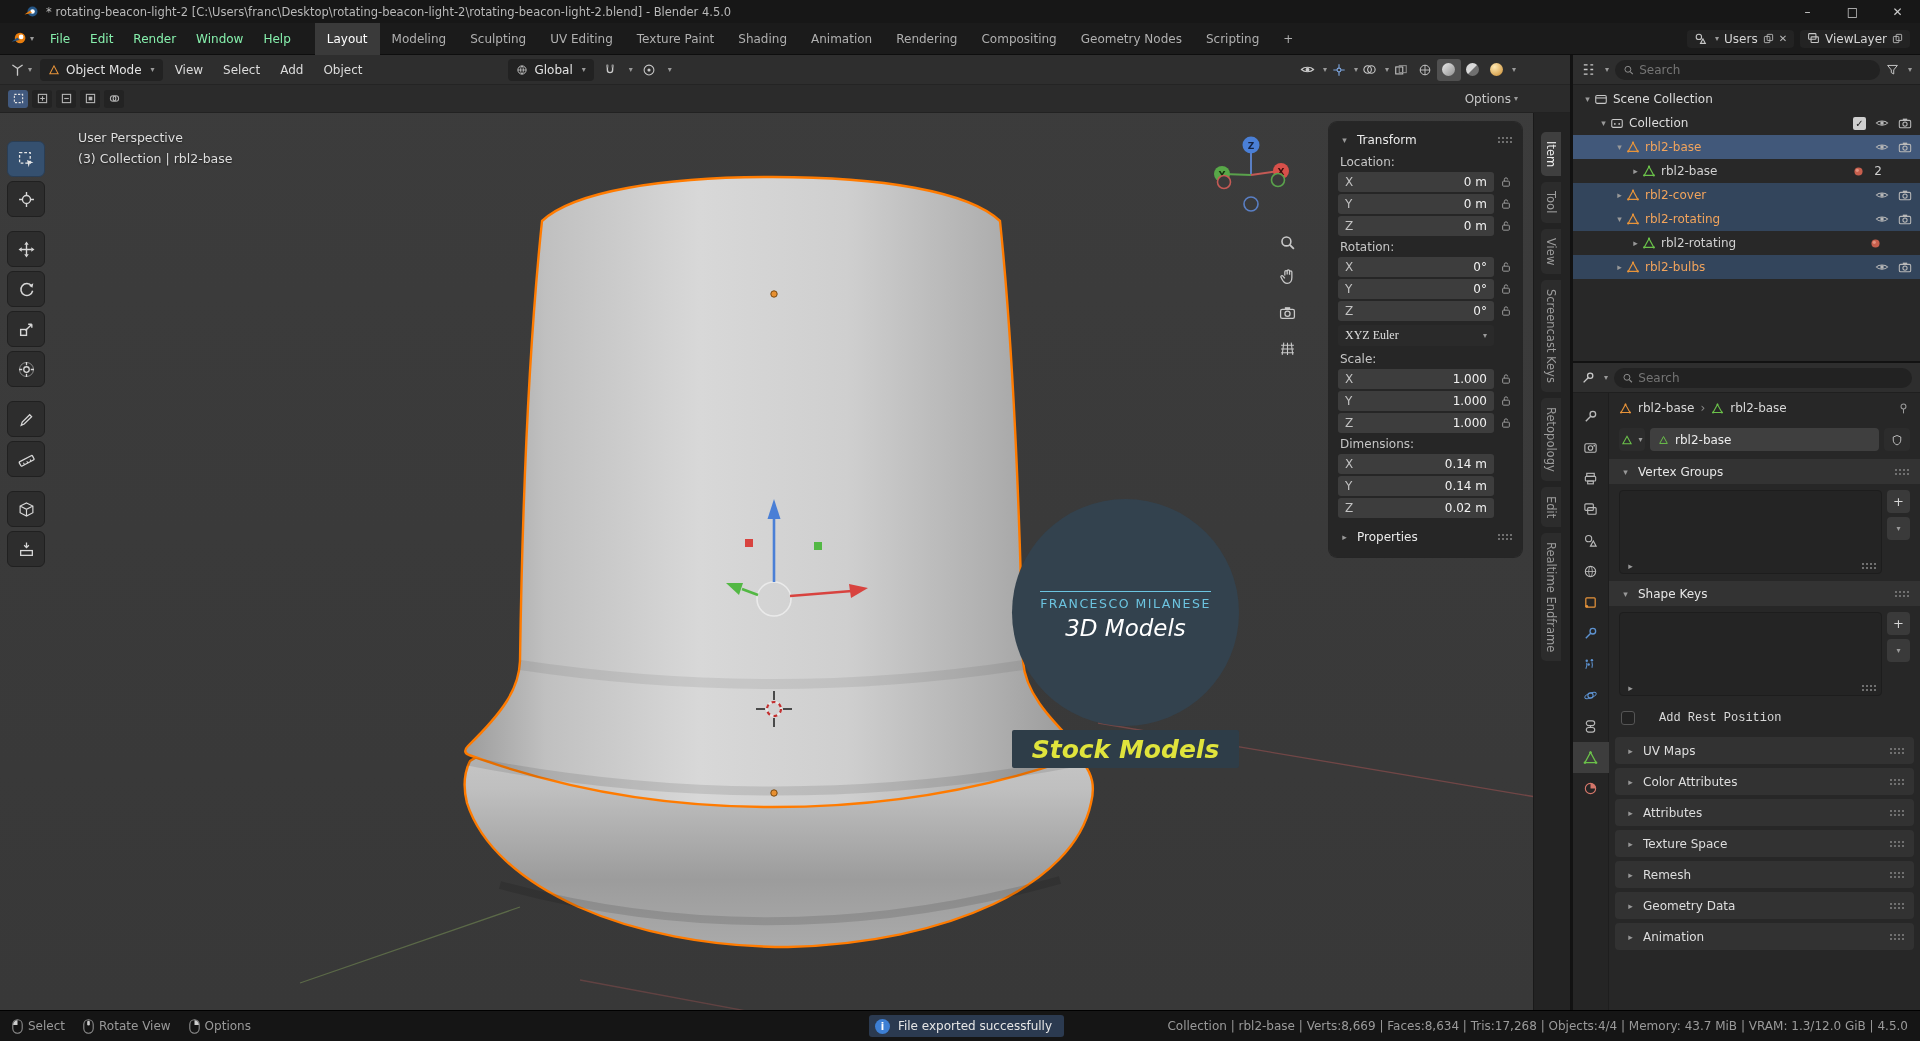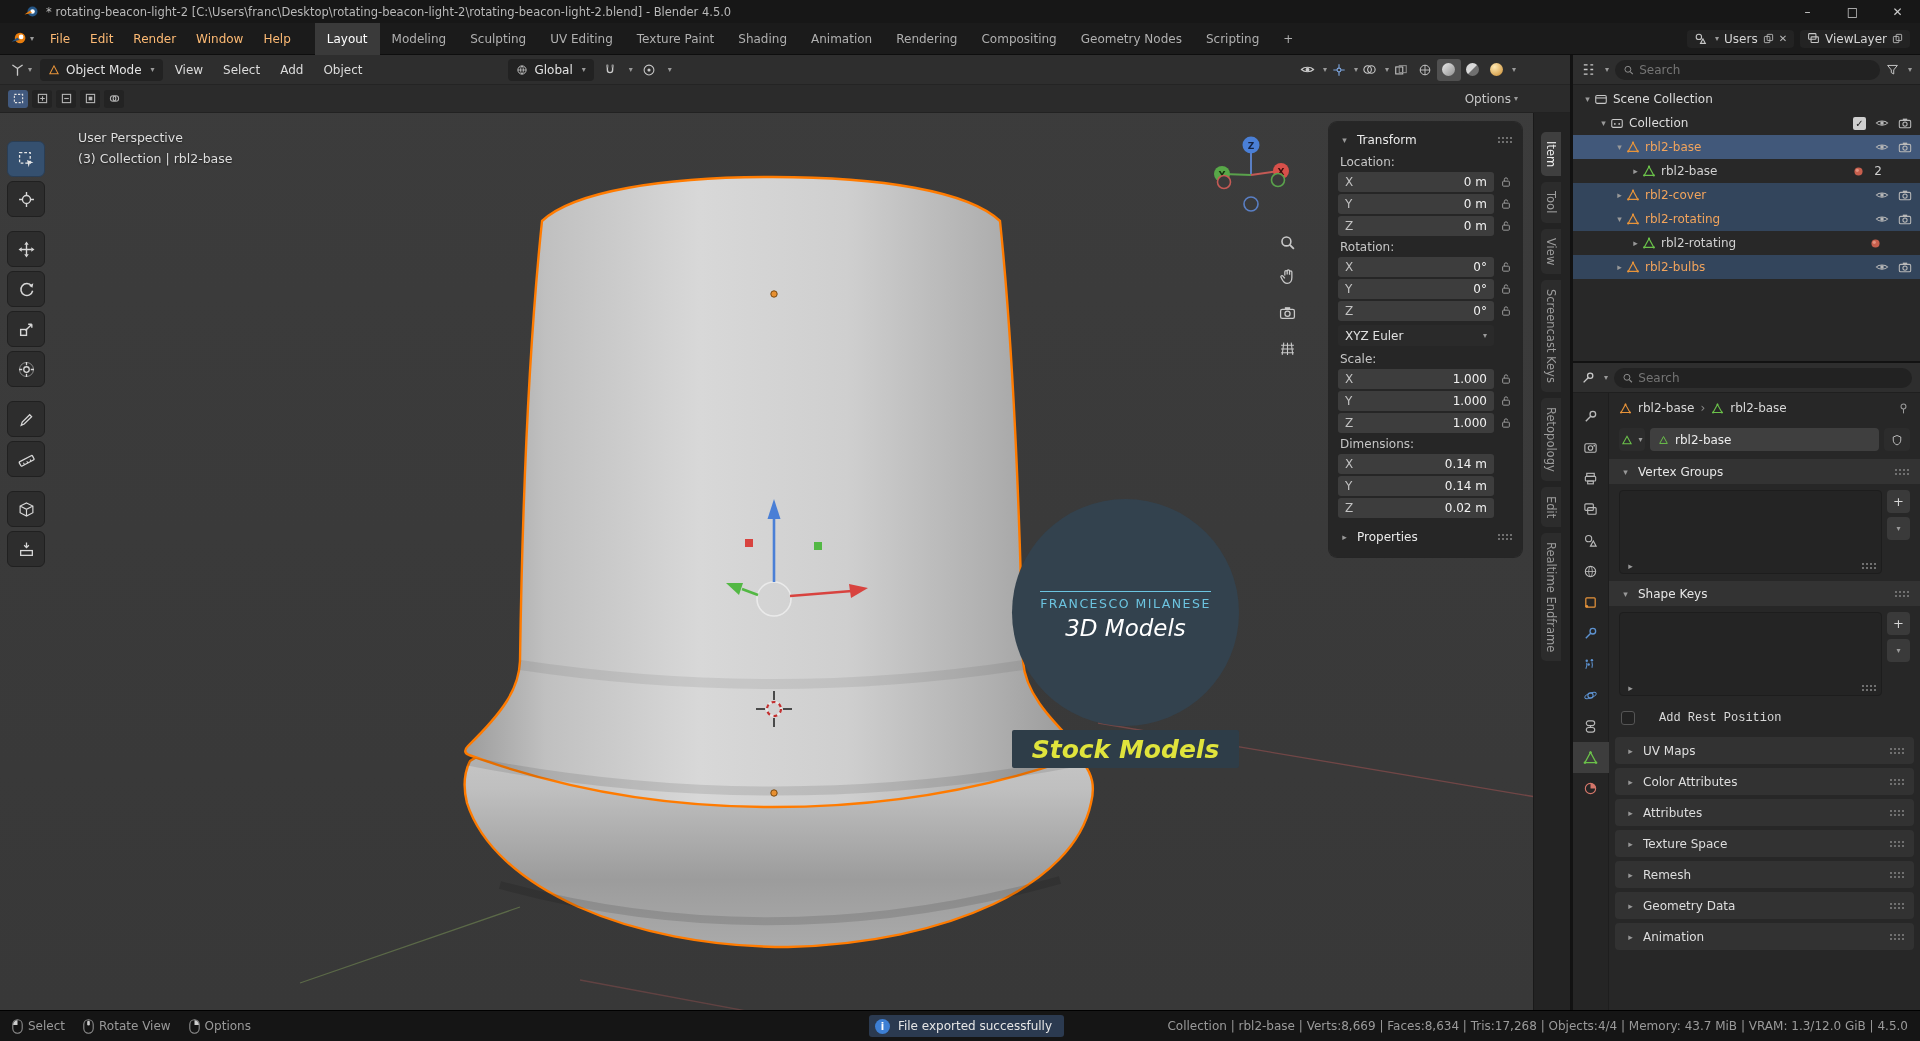--- a/index.html
+++ b/index.html
@@ -14,21 +14,21 @@
     background-image:radial-gradient(circle,#707070 1px,transparent 1.3px);
     background-size:4px 4px; }
   
   #titlebar { position:absolute; left:0; top:0; width:1920px; height:23px; background:#171717;
     display:flex; align-items:center; padding-left:23px; color:#b9b9b9; font-size:11.5px; }
   #titlebar .winbtns { margin-left:auto; display:flex; height:100%; }
   #titlebar .winbtns span { width:45px; display:flex; align-items:center; justify-content:center; color:#cfcfcf; font-size:12px; }
   
   #topbar { position:absolute; left:0; top:23px; width:1920px; height:32px; background:#1b1b1b;
     display:flex; align-items:center; border-bottom:1px solid #0e0e0e; }
-  .hmenu { padding:0 10px; color:#fdba74; line-height:32px; }
+  .hmenu { padding:0 10px; color:#86efac; line-height:32px; }
   .wtab { padding:0 12px; line-height:32px; color:#b0b0b0; }
   .wtab.active { background:#3a3a3a; color:#fff; }
   .tb-right { margin-left:auto; display:flex; align-items:center; gap:6px; padding-right:10px; color:#d6d6d6; }
   .tb-right .wid { display:flex; align-items:center; gap:5px; background:#232323; border-radius:4px; padding:2px 7px; }
   
   #vp { position:absolute; left:0; top:55px; width:1570px; height:955px;
     background:linear-gradient(#3c3c3c,#383838); overflow:hidden; }
   .vp-h1 { position:absolute; left:0; top:0; width:100%; height:30px; background:#2e2e2e;
     border-bottom:1px solid #242424; display:flex; align-items:center; padding:0 6px; gap:4px; z-index:20; }
   .vp-h2 { position:absolute; left:0; top:30px; width:100%; height:28px; background:#2b2b2b;
@@ -53,21 +53,21 @@
   .vpnavbtn { position:absolute; left:1272px; width:30px; height:30px; display:flex; align-items:center; justify-content:center; color:#c9c9c9; z-index:12; }
   
   #npanel { position:absolute; left:1329px; top:67px; width:193px; background:rgba(37,37,37,.94);
     border-radius:8px; padding:7px 9px 9px; z-index:14; box-shadow:0 0 0 1px rgba(0,0,0,.35); }
   .np-h { display:flex; align-items:center; gap:6px; height:22px; color:#eaeaea; }
   .np-label { color:#c6c6c6; margin:4px 2px 3px; }
   .np-row { display:flex; align-items:center; gap:5px; margin-bottom:2px; }
   .np-field { flex:1; display:flex; justify-content:space-between; align-items:center;
     background:#3d3d3d; border-radius:3px; height:20px; padding:0 7px; }
   .np-field .ax { color:#c2c2c2; } .np-field .vl { color:#f1f1f1; }
-  .np-dd { display:flex; align-items:center; background:#2a2a2a; border-radius:3px; height:21px; padding:0 7px; margin:2px 0 2px; color:#e0e0e0; }
+  .np-dd { display:flex; align-items:center; background:#2a2a2a; border-radius:3px; height:21px; padding:0 7px; margin:2px 0 2px; color:#e0e0e0;font-family:Liberation Serif, serif; }
   .lockw { width:14px; flex:none; display:flex; justify-content:center; color:#9a9a9a; }
   
   #ntabs { position:absolute; left:1533px; top:0; bottom:0; width:37px; background:#232323; border-left:1px solid #1a1a1a; z-index:13; }
   .ntab { writing-mode:vertical-rl; padding:9px 3px; margin:0 3px 6px 7px; background:#2c2c2c;
     color:#9d9d9d; border-radius:5px 0 0 5px; font-size:11.5px; }
   .ntab.active { background:#3f3f3f; color:#ededed; }
   
   #outliner { position:absolute; left:1571px; top:55px; width:349px; height:306px; background:#282828; border-left:2px solid #121212; }
   .ed-head { height:30px; background:#2e2e2e; border-bottom:1px solid #1f1f1f; display:flex; align-items:center; padding:0 8px; gap:6px; }
   .srch { flex:1; display:flex; align-items:center; gap:5px; background:#222; border-radius:10px; height:20px; padding:0 8px; color:#8d8d8d; }

